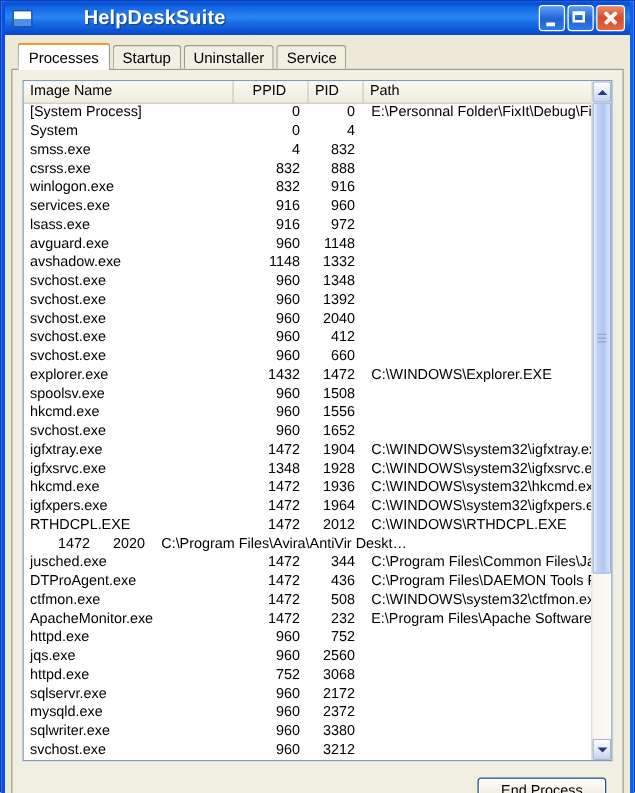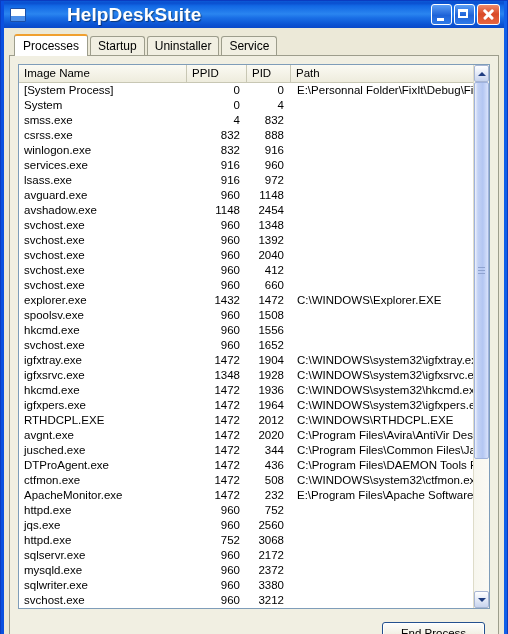--- a/index.html
+++ b/index.html
@@ -52,21 +52,21 @@
     height: 14px;
     margin-right: 5px;
     margin-left: 2px;
     background: linear-gradient(to bottom, #ffffff 0 55%, #4d8fe8 55% 100%);
     border: 1px solid #1b4fa8;
     box-sizing: border-box;
     border-radius: 1px;
   }
   .title-text {
     color: #ffffff;
-    font-size: 19px;
+    font-size: 16px;
     font-weight: bold;
     letter-spacing: 0.1px;
     text-shadow: 1px 1px 1px rgba(0,0,0,0.45);
     flex: 1;
     padding-left: 36px;
   }
   .title-buttons {
     display: flex;
     gap: 2px;
     align-items: center;
@@ -212,21 +212,21 @@
     line-height: 17px;
     box-sizing: border-box;
     border-right: 1px solid #c8c7b4;
     padding: 0 5px;
     background: linear-gradient(to bottom, #fbfaf3, #eeecdd);
     overflow: hidden;
     white-space: nowrap;
     cursor: default;
   }
   .hc.c-name  { width: 168px; }
-  .hc.c-ppid  { width: 60px;  text-align: left; padding-right: 7px; }
+  .hc.c-ppid  { width: 60px;  text-align: center; padding-right: 7px; }
   .hc.c-pid   { width: 44px;  padding-right: 6px; }
   .hc.c-path  { flex: 1; border-right: none; }
 
   .rows {
     flex: 1;
     overflow: hidden;
   }
   .row {
     display: flex;
     height: 15px;
@@ -419,21 +419,21 @@
                 </div>
                 <div class="row">
                   <div class="cell c-name">avguard.exe</div>
                   <div class="cell c-ppid">960</div>
                   <div class="cell c-pid">1148</div>
                   <div class="cell c-path"></div>
                 </div>
                 <div class="row">
                   <div class="cell c-name">avshadow.exe</div>
                   <div class="cell c-ppid">1148</div>
-                  <div class="cell c-pid">2454</div>
+                  <div class="cell c-pid">1332</div>
                   <div class="cell c-path"></div>
                 </div>
                 <div class="row">
                   <div class="cell c-name">svchost.exe</div>
                   <div class="cell c-ppid">960</div>
                   <div class="cell c-pid">1348</div>
                   <div class="cell c-path"></div>
                 </div>
                 <div class="row">
                   <div class="cell c-name">svchost.exe</div>
@@ -507,21 +507,20 @@
                   <div class="cell c-pid">1964</div>
                   <div class="cell c-path">C:\WINDOWS\system32\igfxpers.exe</div>
                 </div>
                 <div class="row">
                   <div class="cell c-name">RTHDCPL.EXE</div>
                   <div class="cell c-ppid">1472</div>
                   <div class="cell c-pid">2012</div>
                   <div class="cell c-path">C:\WINDOWS\RTHDCPL.EXE</div>
                 </div>
                 <div class="row">
-                  <div class="cell c-name">avgnt.exe</div>
                   <div class="cell c-ppid">1472</div>
                   <div class="cell c-pid">2020</div>
                   <div class="cell c-path">C:\Program Files\Avira\AntiVir Deskt…</div>
                 </div>
                 <div class="row">
                   <div class="cell c-name">jusched.exe</div>
                   <div class="cell c-ppid">1472</div>
                   <div class="cell c-pid">344</div>
                   <div class="cell c-path">C:\Program Files\Common Files\Java…</div>
                 </div>

